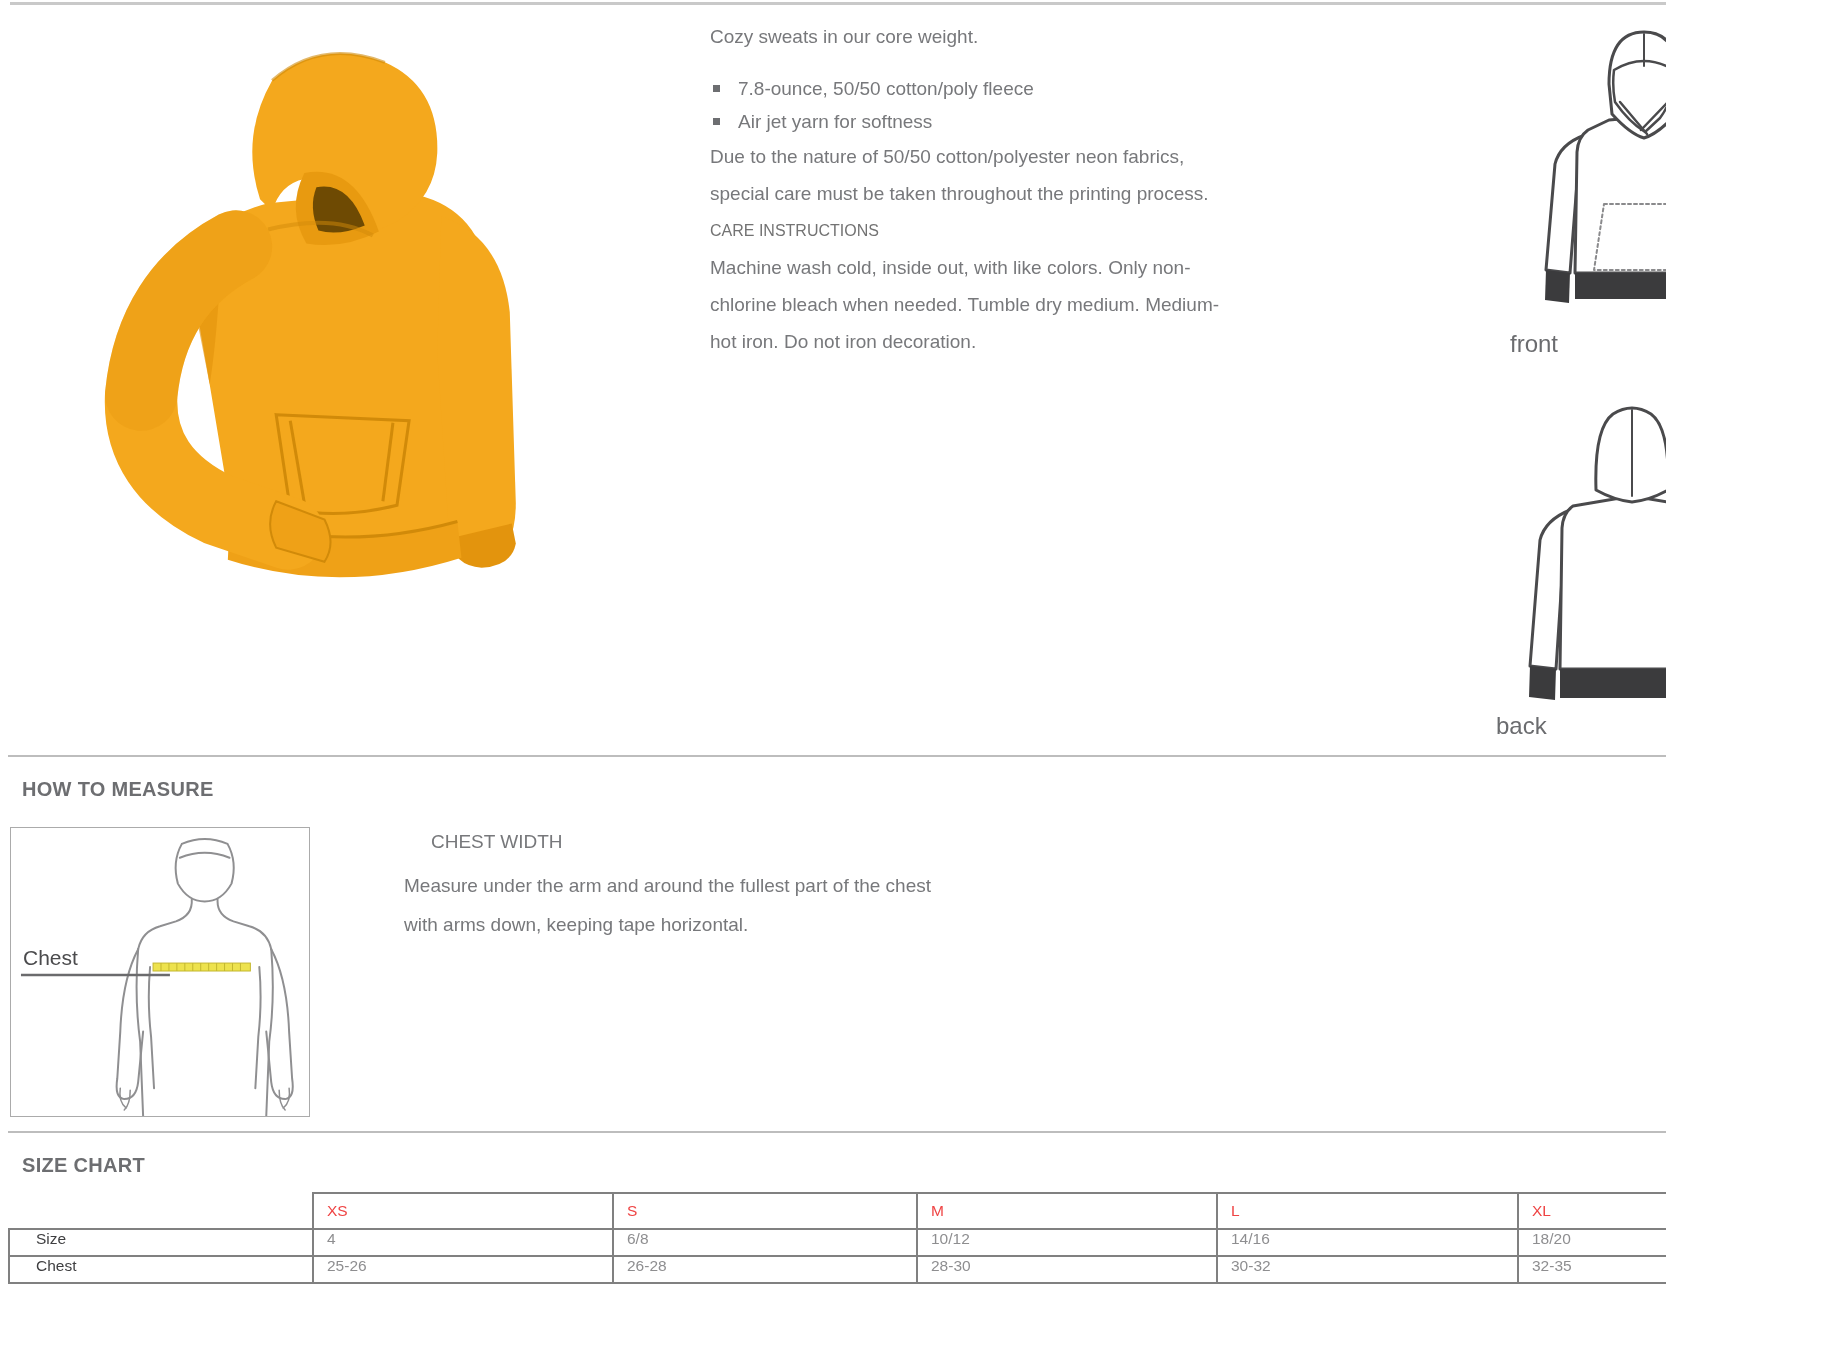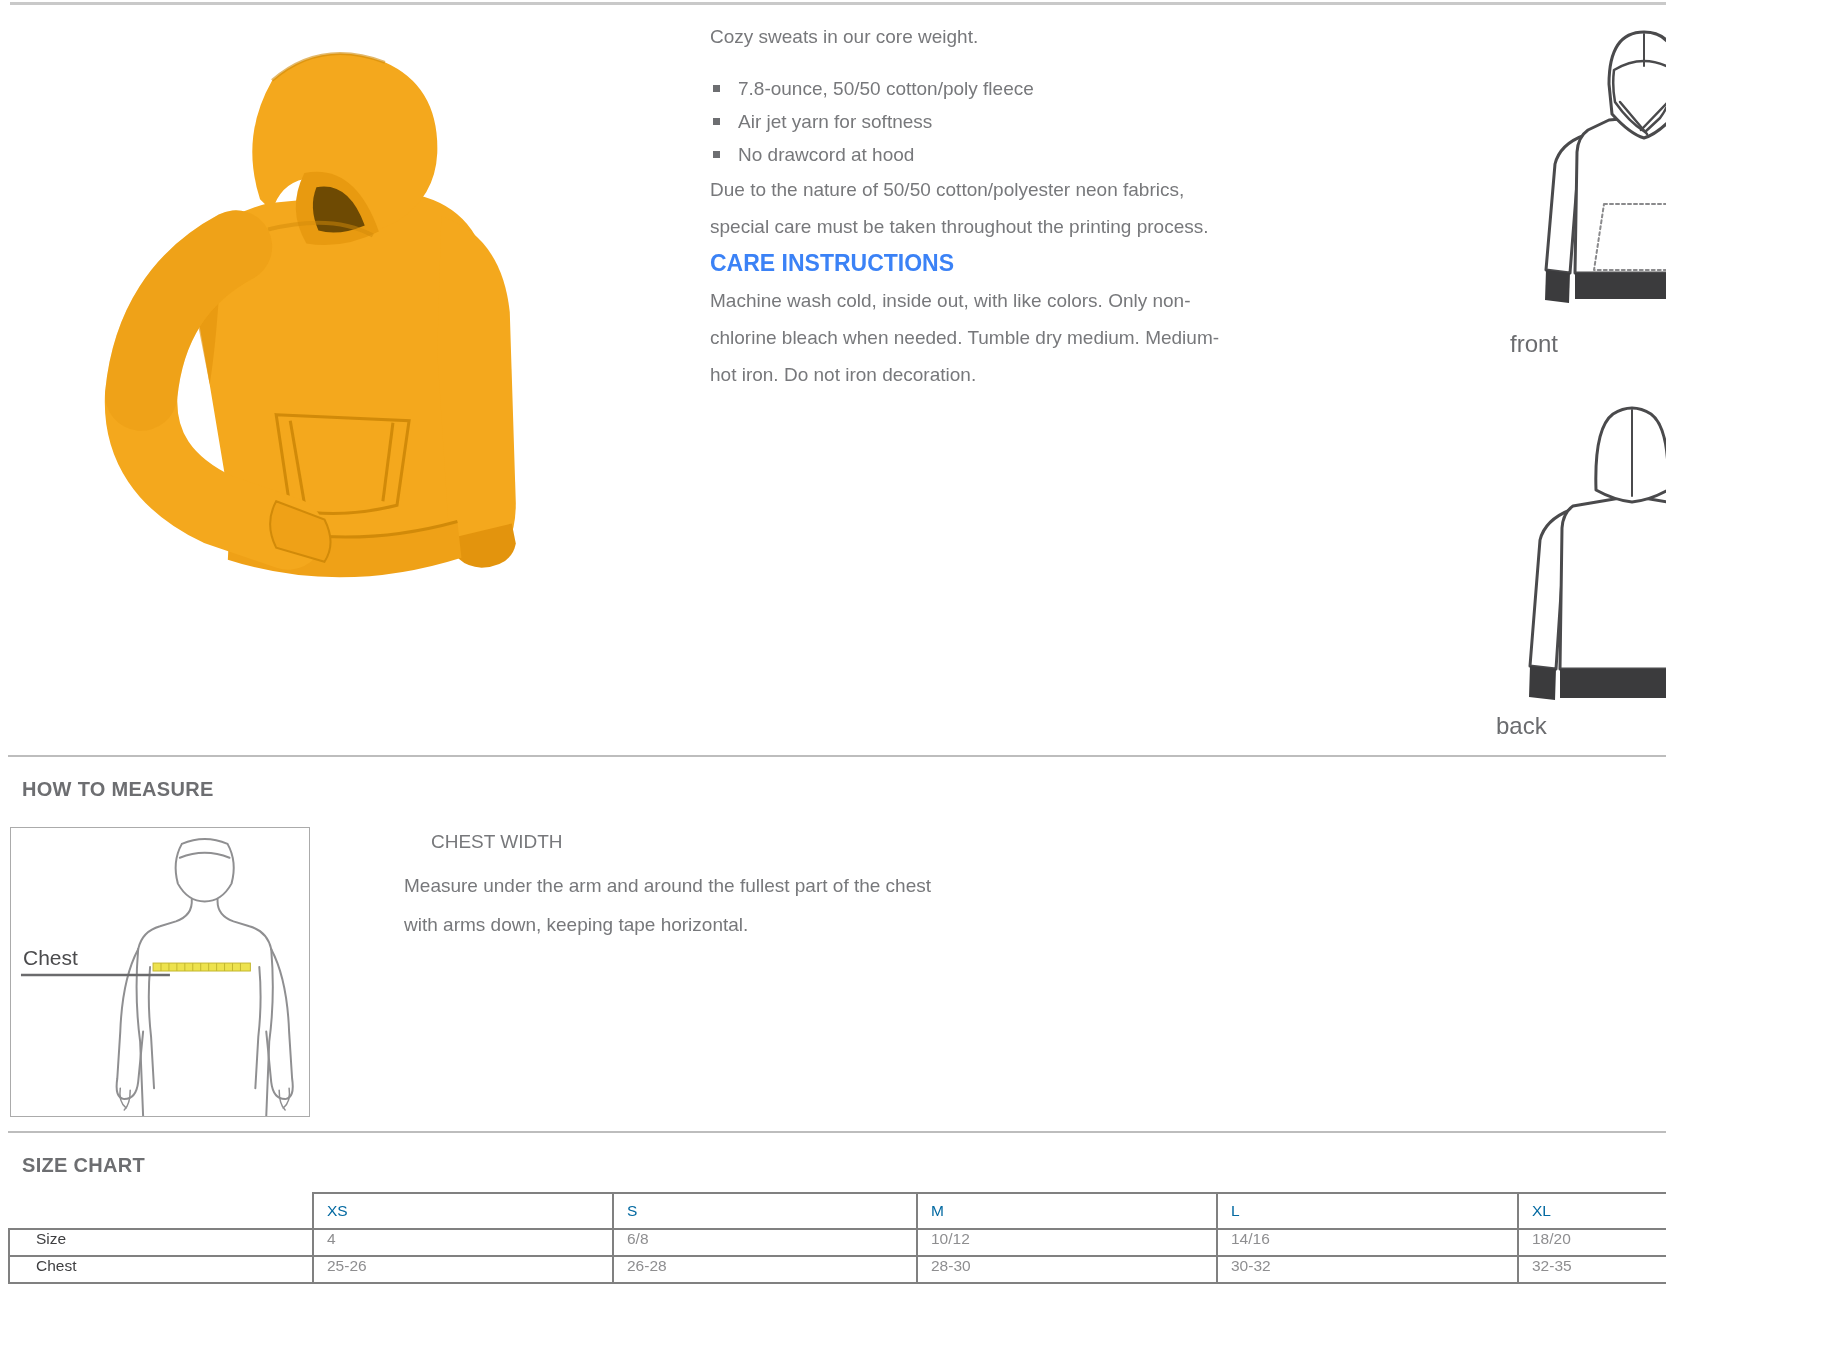--- a/index.html
+++ b/index.html
@@ -10,34 +10,34 @@
   .rule-thin{background:#BDBDBD;}
   h2.sec{margin:12px;font-size:20px;font-weight:bold;color:#6D6E71;letter-spacing:.3px;}
   
   .desc{left:710px;top:24px;width:525px;font-size:19px;}
   .desc p{margin:0;}
   .intro{margin:6px 0 0;line-height:26px;}
   ul.features{list-style:none;margin:22px 0 0;padding:0;}
   ul.features li{position:relative;line-height:33px;padding-left:28px;}
   .sq{position:absolute;left:3px;top:13px;width:7px;height:7px;background:#6D6E71;}
   .note{margin-top:14px;line-height:37px;}
-  .care-h{margin:0;font-size:23px;line-height:37px;font-weight:bold;color:#3b82f6;}
+  .care-h{margin:0;font-size:16px;line-height:37px;font-weight:normal;color:#737373;}
   .care-t{line-height:37px;}
   
   .view-label{font-size:24px;color:#6B6C6F;}
   
   .measure-box{left:10px;top:827px;width:300px;height:290px;border:1px solid #ABABAB;box-sizing:border-box;}
   .chest-label{left:12px;top:118px;font-size:21px;color:#4B4B4D;}
   .measure-title{font-size:19px;color:#77787B;margin-left:19px;}
   .measure-text{font-size:19px;line-height:39px;color:#77787B;width:548px;}
   
   table.size{border-collapse:collapse;table-layout:fixed;width:1812px;}
   table.size th,table.size td{border:2px solid #808080;text-align:left;font-weight:400;
       font-size:15.5px;padding:8px 0 8px 13px;box-sizing:border-box;}
-  table.size th{color:#0369a1;}
+  table.size th{color:#ef4444;}
   table.size th.blank{border:none;}
   table.size td{color:#8E8E90;padding-top:0;padding-bottom:7px;}
   table.size td.rowlabel{color:#3F3F41;padding-left:26px;}
 </style>
 </head>
 <body>
 
 <div class="page">
 
   <div class="abs rule" style="left:10px;top:2px;width:1826px;height:3px;"></div>
@@ -70,21 +70,20 @@
 
       <path d="M236 478 L284 496 Q296 520 284 538 L236 524 Q224 500 236 478 Z" fill="#EFA117" stroke="#D18A09" stroke-width="2"></path>
     </svg>
   </div>
 
   <div class="abs desc">
     <p class="intro">Cozy sweats in our core weight.</p>
     <ul class="features">
       <li><span class="sq"></span><span>7.8-ounce, 50/50 cotton/poly fleece</span></li>
       <li><span class="sq"></span><span>Air jet yarn for softness</span></li>
-      <li><span class="sq"></span><span>No drawcord at hood</span></li>
     </ul>
     <p class="note">Due to the nature of 50/50 cotton/polyester neon fabrics, special care must be taken throughout the printing process.</p>
     <h3 class="care-h">CARE INSTRUCTIONS</h3>
     <p class="care-t">Machine wash cold, inside out, with like colors. Only non-chlorine bleach when needed. Tumble dry medium. Medium-hot iron. Do not iron decoration.</p>
   </div>
 
   <div class="abs" style="left:1508px;top:20px;width:272px;height:302px;">
     <svg width="272" height="302" viewBox="0 0 272 302">
       <g stroke="#4A4A4C" stroke-width="3" fill="#FFFFFF" stroke-linejoin="round" stroke-linecap="round">
         <path d="M77 115 Q52 124 47 144 L38 250 L62 253 L70 150 Q72 130 82 120 Z"></path>

